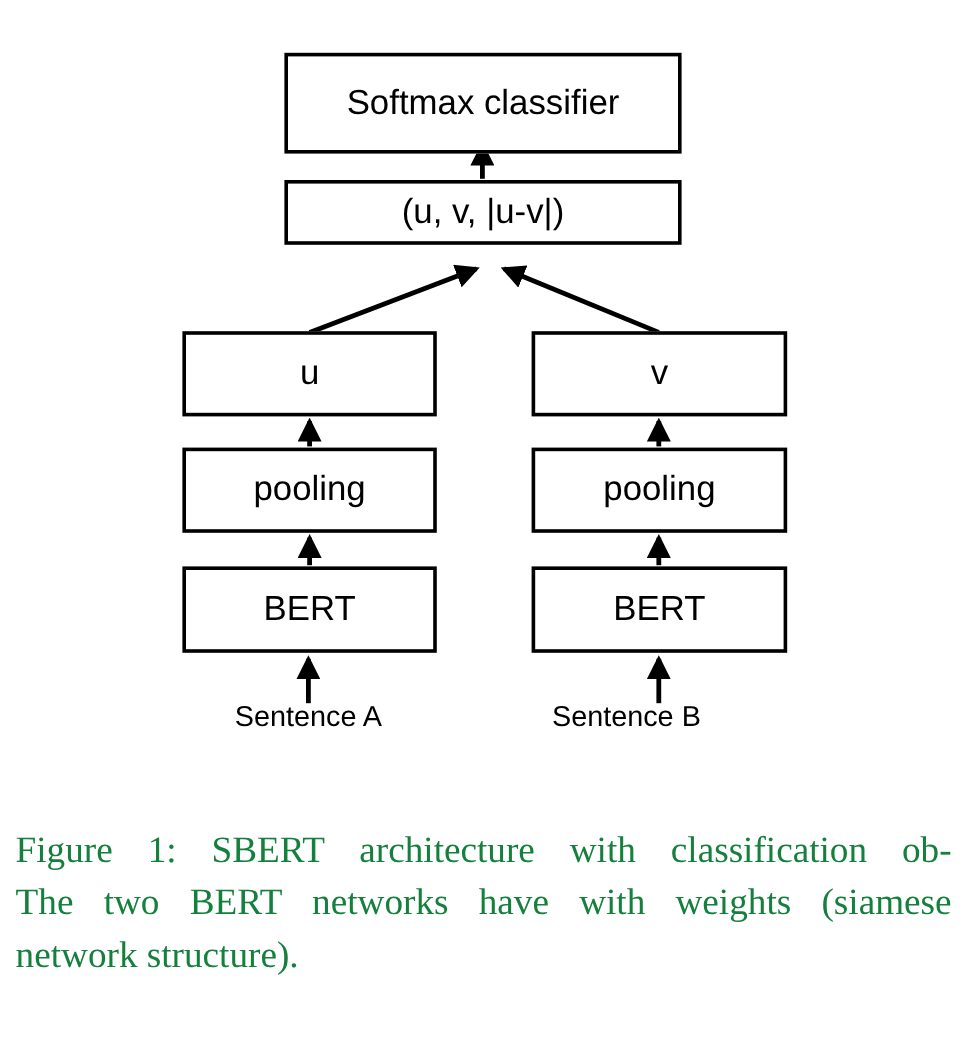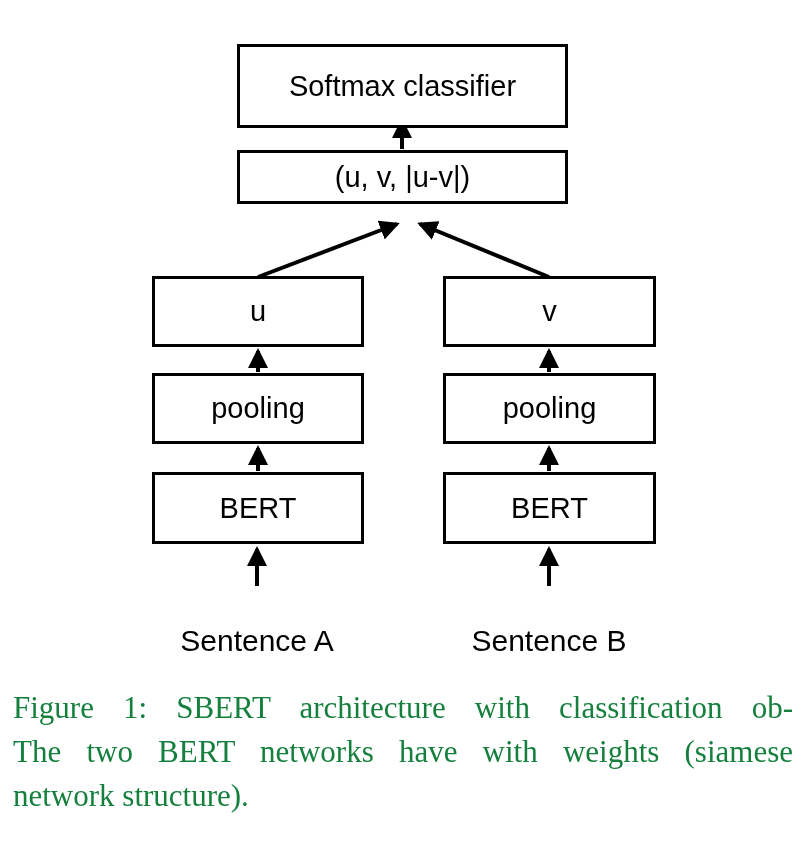--- a/index.html
+++ b/index.html
@@ -42,27 +42,26 @@
   .box-u        { left: 152px; top: 276px; width: 212px; height: 71px; }
   .box-v        { left: 443px; top: 276px; width: 213px; height: 71px; }
   .box-pool-l   { left: 152px; top: 373px; width: 212px; height: 71px; }
   .box-pool-r   { left: 443px; top: 373px; width: 213px; height: 71px; }
   .box-bert-l   { left: 152px; top: 472px; width: 212px; height: 72px; }
   .box-bert-r   { left: 443px; top: 472px; width: 213px; height: 72px; }
   .input-label {
     position: absolute;
     top: 584px;
     transform: translateX(-50%);
-    font-size: 30px;
+    font-size: 24px;
     color: #000000;
     white-space: nowrap;
-    margin-top: 40px;
   }
   .input-label-a { left: 257px; }
-  .input-label-b { left: 549px; }
+  .input-label-b { left: 522px; }
   .caption {
     position: absolute;
     left: 13px;
     top: 686px;
     width: 780px;
     font-family: "Liberation Serif", serif;
     font-size: 31px;
     line-height: 44px;
     color: #15803d;
   }

